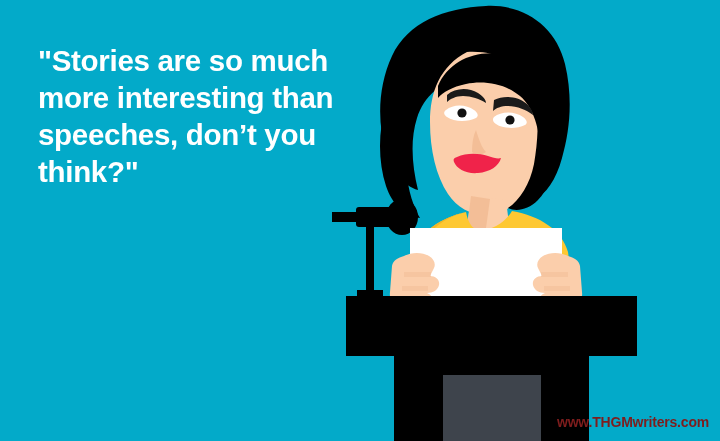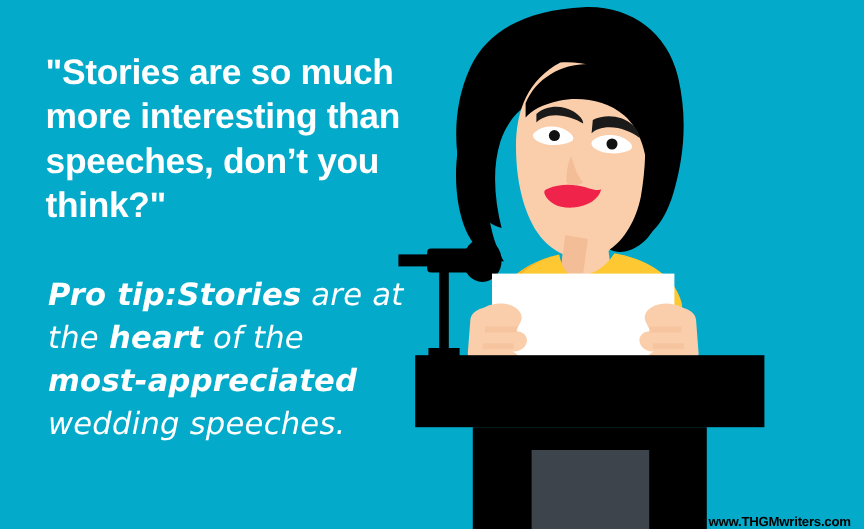--- a/index.html
+++ b/index.html
@@ -53,24 +53,24 @@
     line-height: 36px;
     letter-spacing: 0.2px;
   }
   #protip-text .em {
     font-weight: bold;
   }
   
   #watermark {
     position: absolute;
     right: 11px;
-    bottom: 0;
-    color: #000000;
+    bottom: 11px;
+    color: #7f1d1d;
     font-family: "Liberation Sans", sans-serif;
-    font-size: 11px;
+    font-size: 14px;
     font-weight: bold;
     letter-spacing: -0.2px;
     z-index: 40;
   }
   
   #illustration {
     position: absolute;
     left: 0;
     top: 0;
     width: 720px;
@@ -240,19 +240,16 @@
       <rect x="346" y="296" width="291" height="60" fill="#000000"></rect>
       <rect x="394" y="356" width="195" height="85" fill="#000000"></rect>
       <rect x="443" y="375" width="98" height="66" fill="#3E444C"></rect>
     </g>
   </svg>
 
   <div id="quote-block">
     <p id="quote-text">"Stories are so much more interesting than speeches, don’t you think?"</p>
   </div>
 
-  <div id="protip-block">
-    <p id="protip-text"><span class="em">Pro tip:</span><span class="em">Stories</span><span> are at the </span><span class="em">heart</span><span> of the </span><span class="em">most-appreciated</span><span> wedding speeches.</span></p>
-  </div>
 
   <div id="watermark">www.THGMwriters.com</div>
 
 </div>
 
 </body></html>

